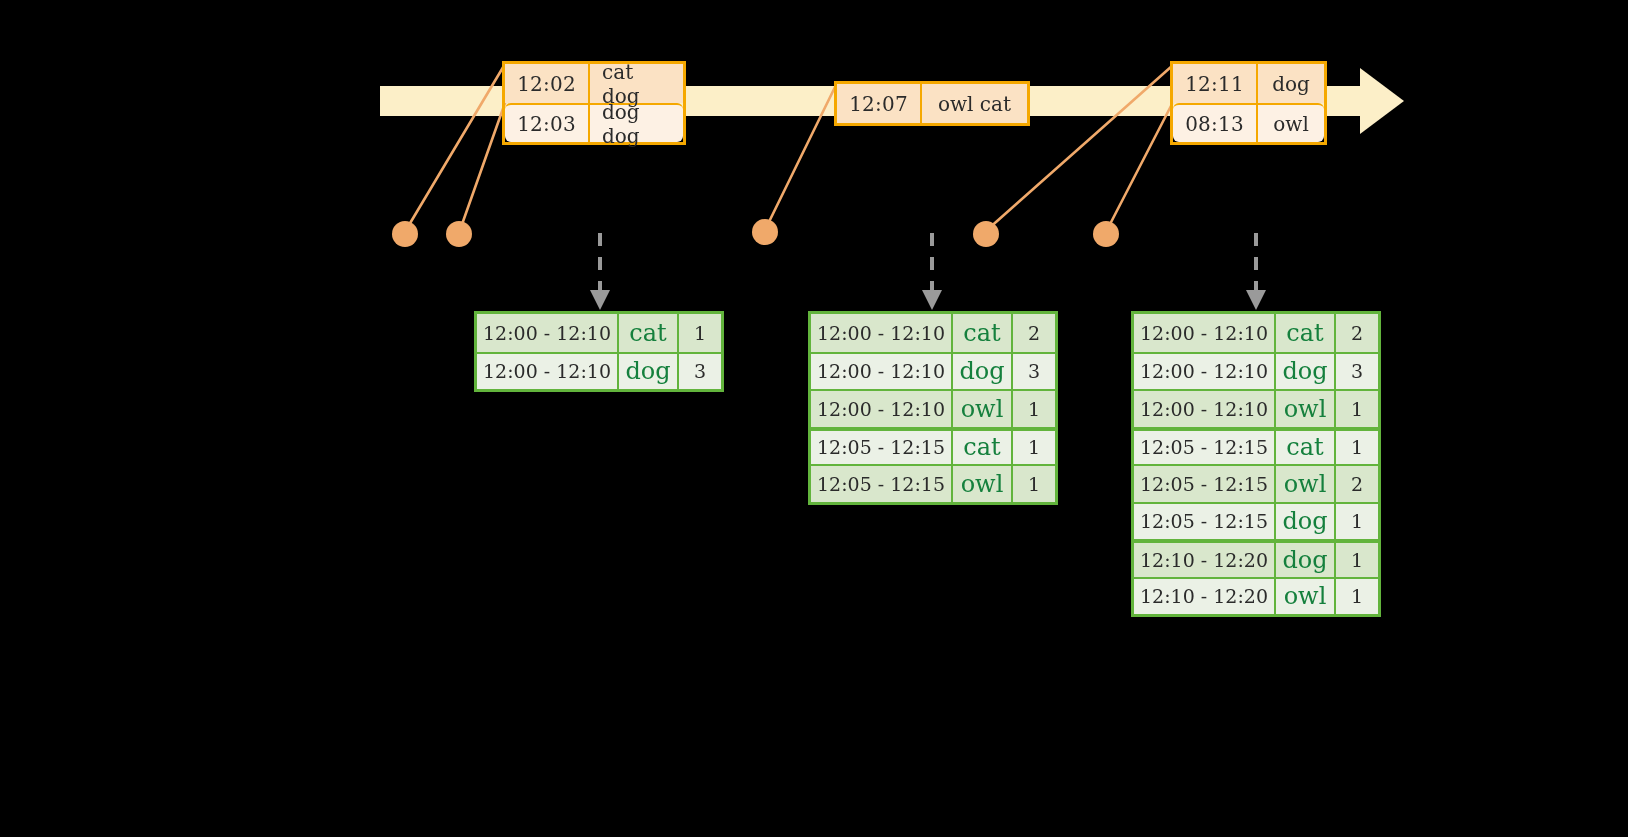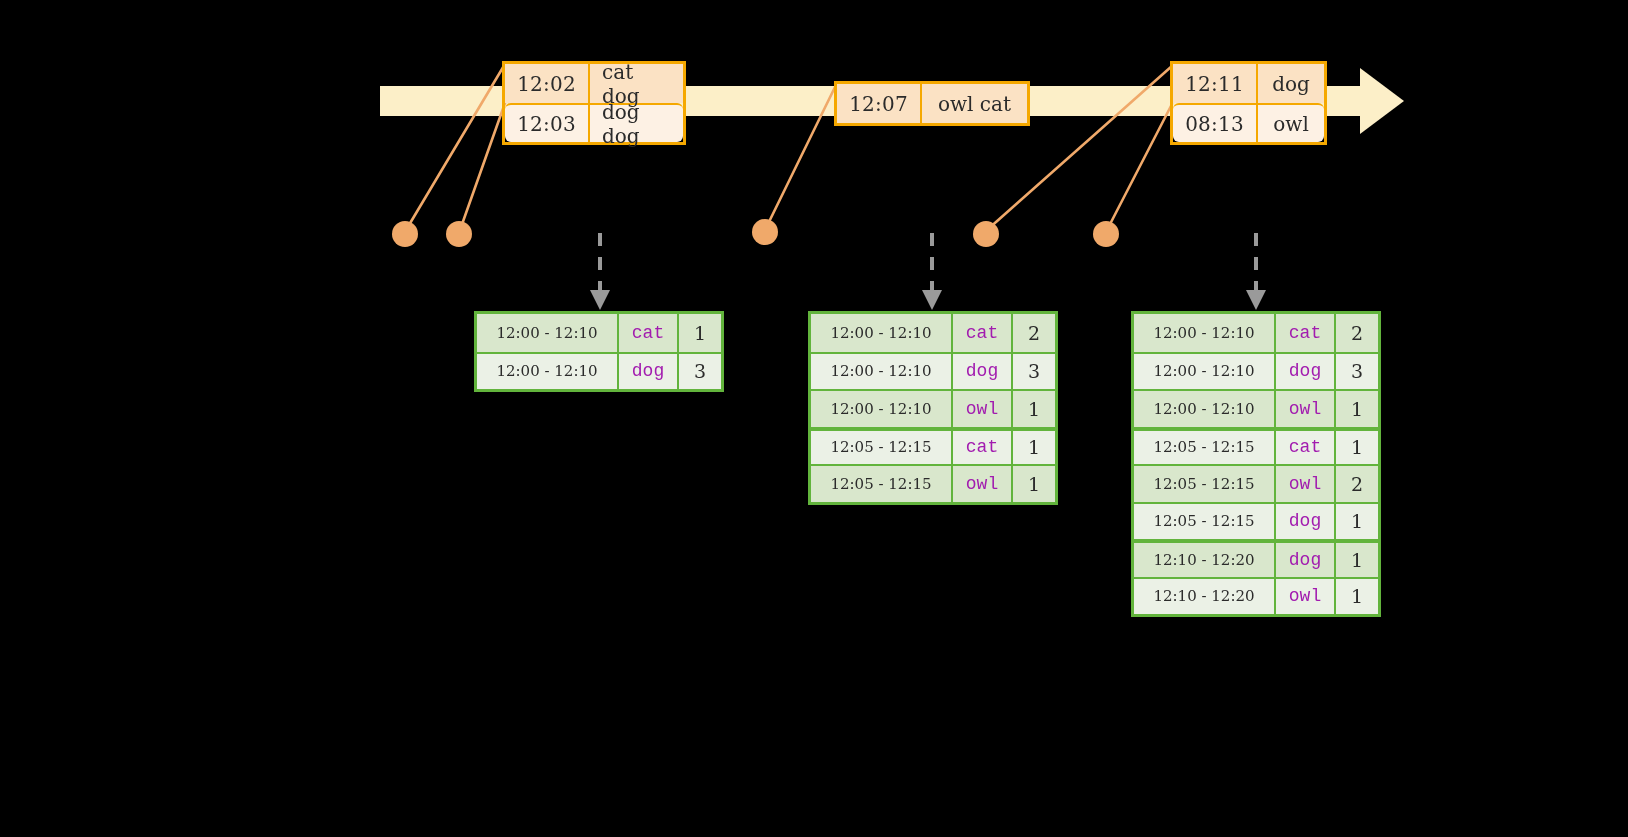--- a/index.html
+++ b/index.html
@@ -58,27 +58,27 @@
     box-sizing:border-box;
   }
   .res-row.shade-a{background:#D9E7CC;}
   .res-row.shade-b{background:#EBF1E6;}
   .res-row + .res-row{border-top:2px solid #62B43C;}
   .res-row.grp-start + .res-row{border-top:2px solid #62B43C;}
   .cell-win{
     box-sizing:border-box;
     border-right:2px solid #62B43C;
     display:flex;align-items:center;justify-content:center;
-    font-size:15px;color:#2b2b2b;
+    font-size:19px;color:#2b2b2b;
   }
   .cell-word{
     box-sizing:border-box;
     border-right:2px solid #62B43C;
     display:flex;align-items:center;justify-content:center;
-    font-size:18px;color:#a21caf;font-family:Liberation Mono, monospace;
+    font-size:24px;color:#15803d;
   }
   .cell-cnt{
     box-sizing:border-box;
     display:flex;align-items:center;justify-content:center;
     font-size:19px;color:#2b2b2b;
   }
 </style>
 </head>
 <body>
 

